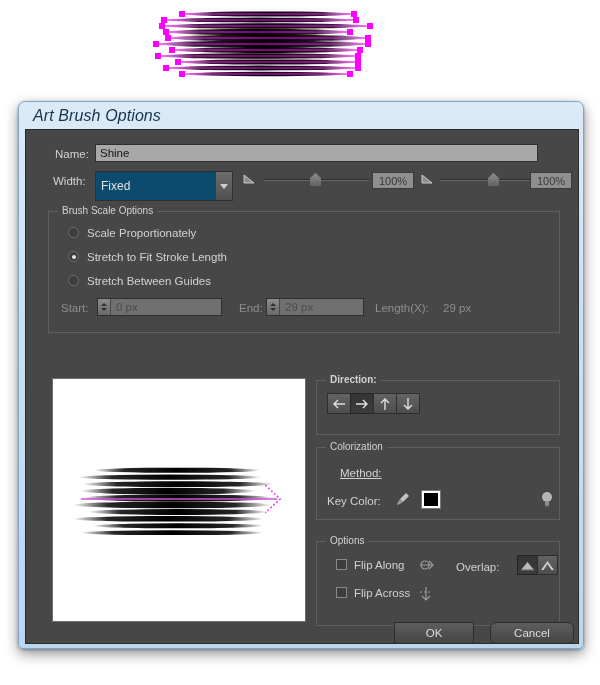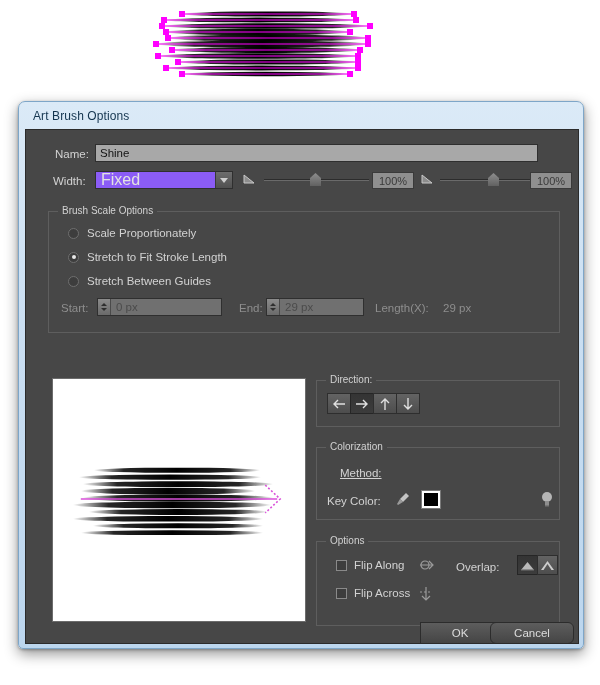--- a/index.html
+++ b/index.html
@@ -30,22 +30,23 @@
     border-radius: 7px 7px 5px 5px;
     box-shadow: 0 5px 14px rgba(0,0,0,0.42), 0 1px 3px rgba(0,0,0,0.3);
     padding: 0 6px 6px 6px;
   }
   #titlebar {
     height: 27px;
     display: flex; align-items: center;
     padding-left: 8px;
   }
   #titlebar .title {
-    font-size: 12px; color: #14354f;
+    font-size: 16px; color: #14354f;
     letter-spacing: .1px;
+    font-style: italic;
   }
   #dialog-body {
     position: absolute;
     left: 6px; top: 27px;
     width: 554px; height: 515px;
     background: #474747;
     border: 1px solid #2b2b2b;
     color: #d4d4d4;
     font-size: 11.5px;
   }
@@ -58,26 +59,26 @@
     background: #a8a8a8;
     border: 1px solid #2f2f2f;
     color: #141414;
     height: 18px;
     font-size: 11.5px;
     line-height: 16px;
     padding: 0 4px;
     display: flex; align-items: center;
   }
   .combo {
-    background: #8b5cf6;
+    background: #0c4a6e;
     border: 1px solid #2f2f2f;
-    height: 18px;
+    height: 30px;
     display: flex; align-items: center;
     color: #e2e2e2;
-    font-size: 16px;
+    font-size: 12px;
     padding-left: 5px;
     position: relative;
   }
   .combo .arrowbox {
     position: absolute; right: 0; top: 0; bottom: 0;
     width: 17px;
     background: linear-gradient(180deg,#6d6d6d,#505050);
     border-left: 1px solid #3a3a3a;
     display: flex; align-items: center; justify-content: center;
   }
@@ -106,21 +107,21 @@
     width: 11px; height: 11px; border-radius: 50%;
     background: #3d3d3d;
     border: 1px solid #6f6f6f;
     display: inline-flex; align-items: center; justify-content: center;
     flex: none;
   }
   .radio.on::after {
     content:''; width: 4px; height: 4px; border-radius: 50%;
     background: #e8e8e8;
   }
-  .radio-row { display: flex; align-items: center; gap: 8px; padding-left: 7px; }
+  .radio-row { display: flex; align-items: flex-start; gap: 8px; padding-left: 7px; }
 
   .checkbox {
     width: 11px; height: 11px;
     background: #3d3d3d;
     border: 1px solid #8a8a8a;
     flex: none;
   }
 
   .spinfield {
     display: flex; align-items: stretch;
@@ -358,21 +359,21 @@
           <ellipse cx="126" cy="148" rx="86" ry="2.6" fill="url(#strk)"></ellipse>
           <ellipse cx="120" cy="155" rx="92" ry="2.4" fill="url(#strk)"></ellipse>
         </g>
         <g stroke="#D94FD9" stroke-width="1.6" fill="none">
           <line x1="28" y1="121" x2="226" y2="121"></line>
           <path d="M214 107 L229 121 L214 135" stroke-dasharray="2,2"></path>
         </g>
       </svg>
     </div>
 
-    <div class="group" style="left:290px;top:250px;width:244px;height:47px;">
+    <div class="group" style="left:290px;top:250px;width:244px;height:55px;font-weight:bold;">
       <span class="legend">Direction:</span>
       <div style="position:absolute;left:10px;top:12px;display:flex;">
         <div class="iconbtn">
           <svg width="14" height="12" viewBox="0 0 14 12">
             <path d="M13 6 H2 M6 2 L2 6 L6 10" stroke="#e0e0e0" stroke-width="1.4" fill="none"></path>
           </svg>
         </div>
         <div class="iconbtn pressed" style="margin-left:-1px;">
           <svg width="14" height="12" viewBox="0 0 14 12">
             <path d="M1 6 H12 M8 2 L12 6 L8 10" stroke="#e0e0e0" stroke-width="1.4" fill="none"></path>
@@ -441,21 +442,21 @@
           </svg>
         </div>
         <div class="iconbtn" style="width:21px;height:20px;margin-left:-1px;">
           <svg width="15" height="13" viewBox="0 0 15 13">
             <path d="M1 11 L7.5 2 L14 11 L11.5 11 L7.5 5 L3.5 11 Z" fill="#cdcdcd"></path>
           </svg>
         </div>
       </div>
     </div>
 
-    <div class="btn" style="position:absolute;left:394px;top:492px;width:80px;align-items:center;">
+    <div class="btn" style="position:absolute;left:368px;top:492px;width:80px;align-items:center;">
       <span>OK</span>
     </div>
     <div class="btn" style="position:absolute;left:464px;top:492px;width:84px;border-radius:6px;">
       <span>Cancel</span>
     </div>
 
   </div>
 </div>
 
 </body></html>

